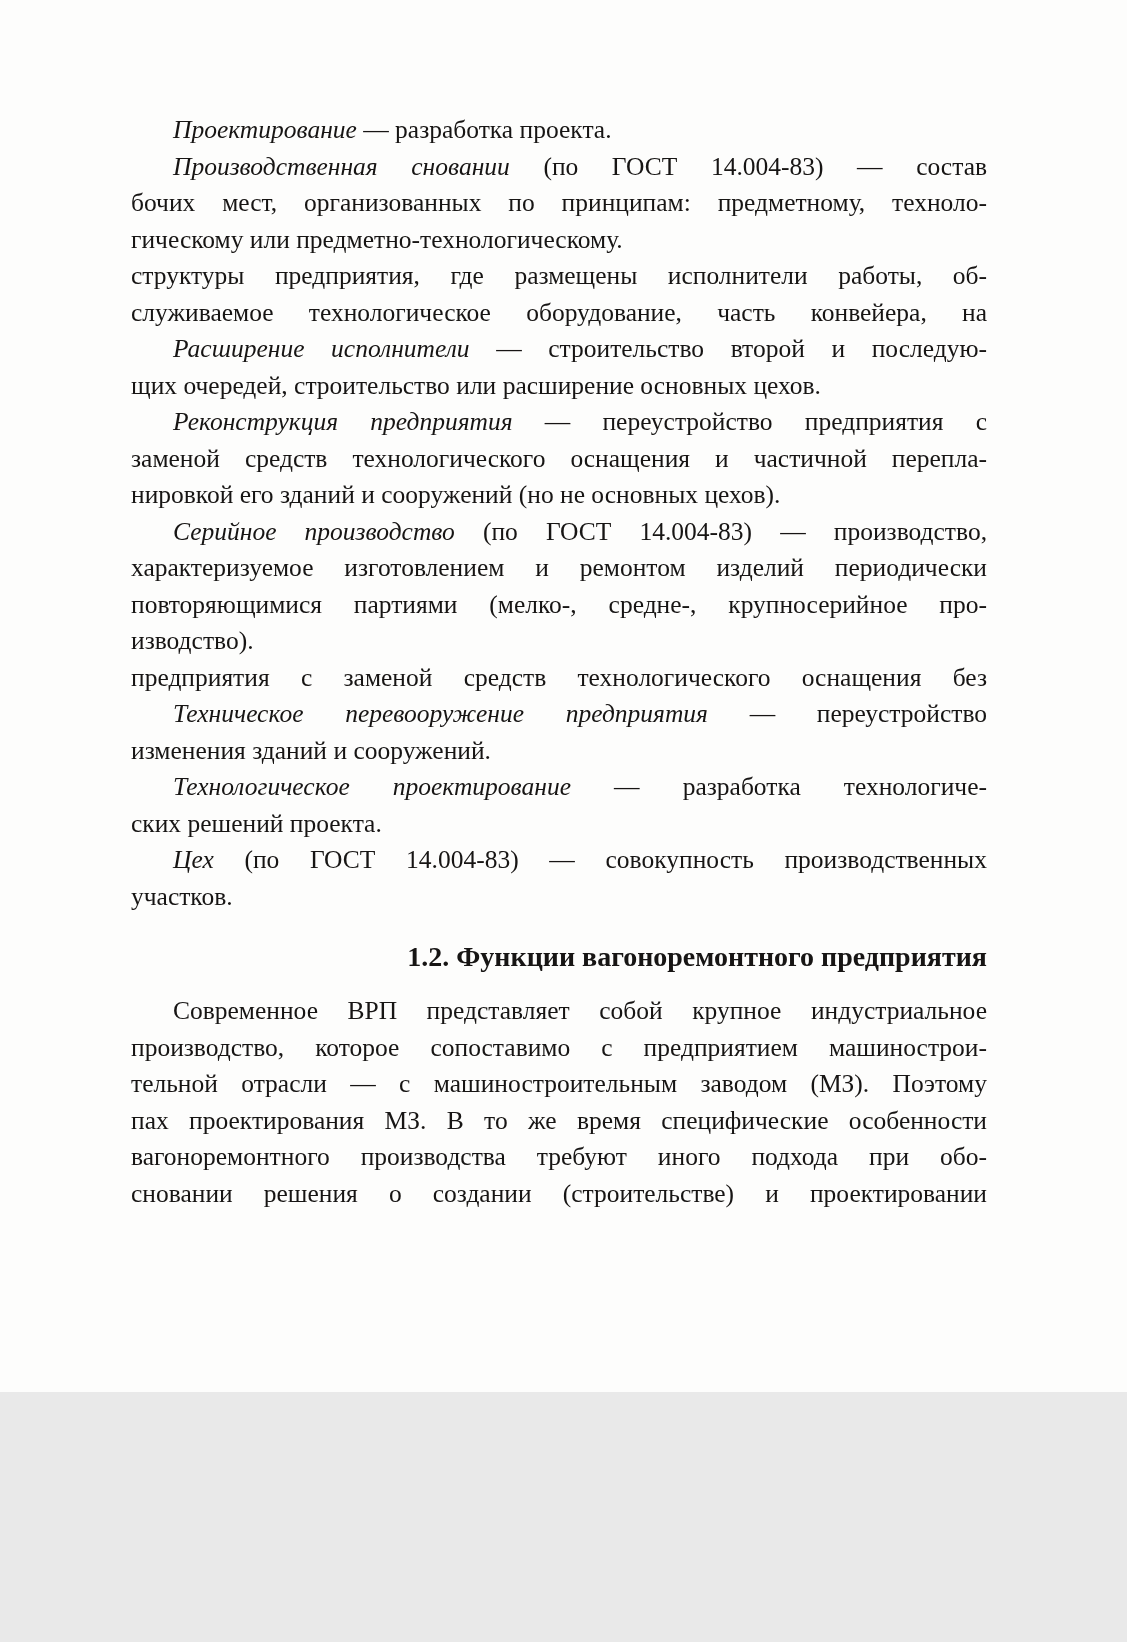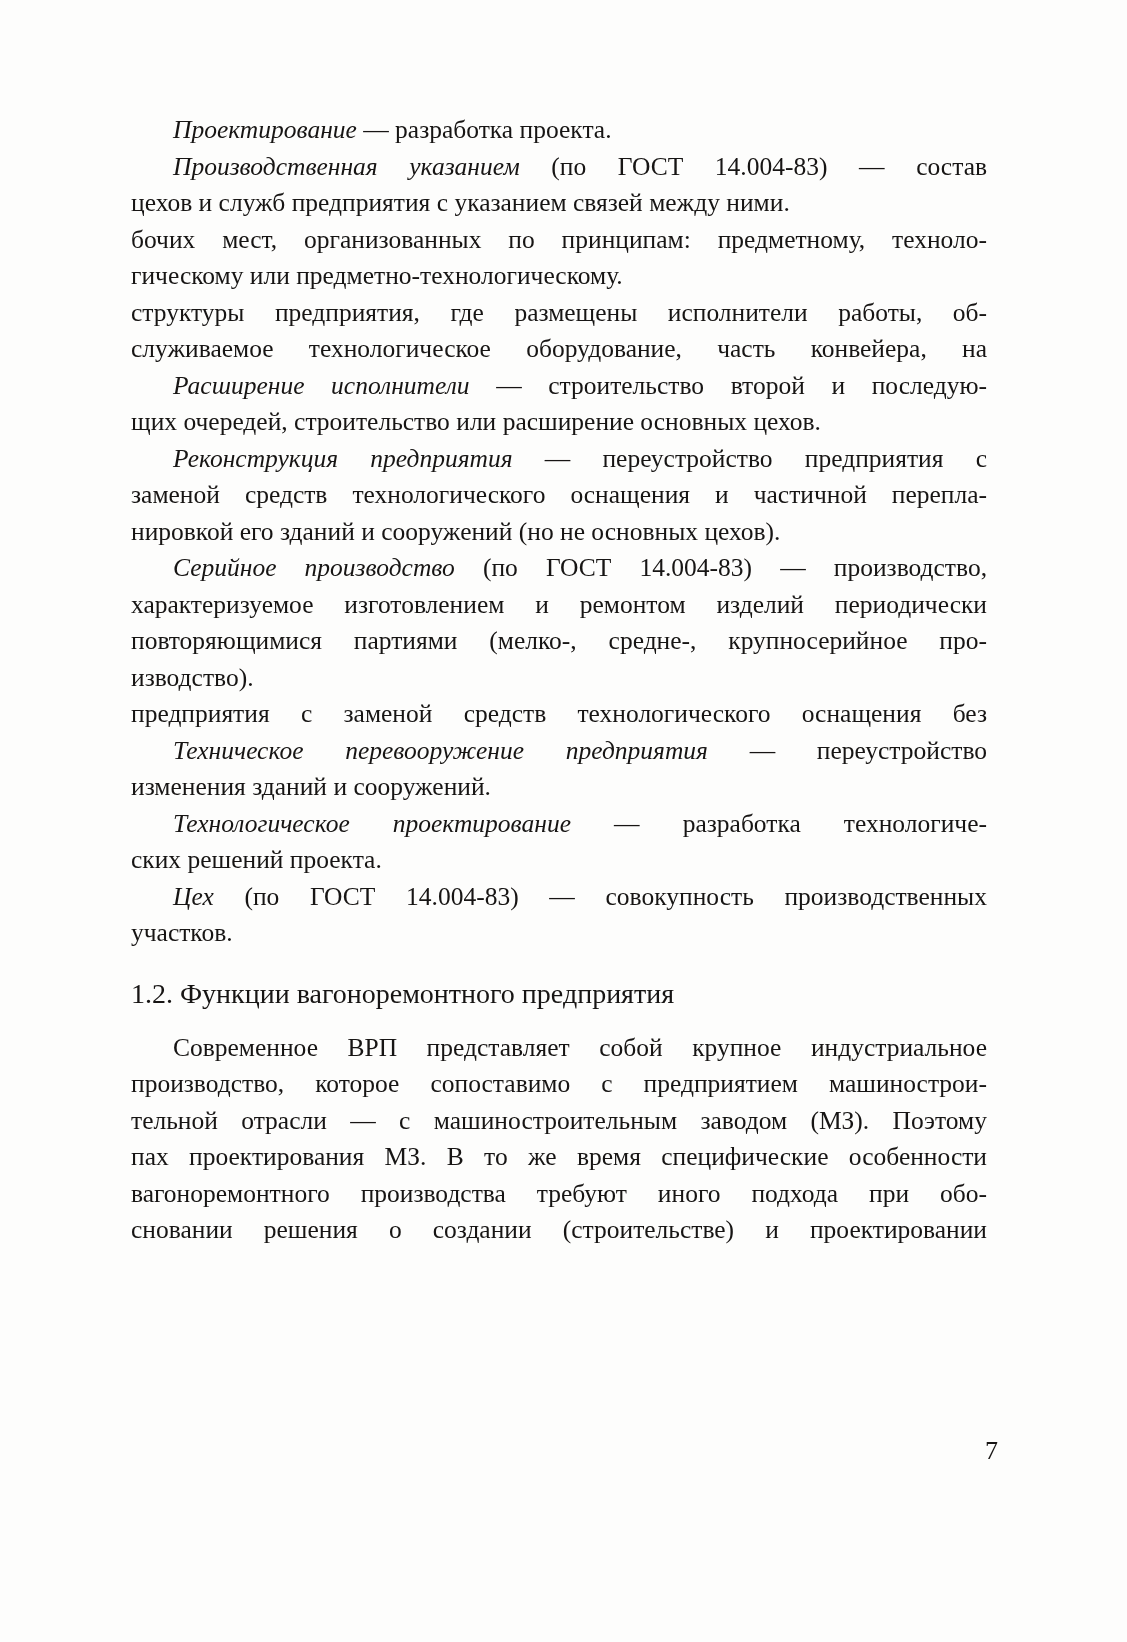--- a/index.html
+++ b/index.html
@@ -3,21 +3,21 @@
 <meta charset="utf-8">
 <style>
   html, body {
     margin: 0;
     padding: 0;
     background: #e9e9e9;
   }
   .page {
     position: relative;
     width: 1127px;
-    height: 1642px;
+    height: 1392px;
     background: #fdfdfc;
     color: #171514;
     font-family: "Liberation Serif", "DejaVu Serif", serif;
     overflow: hidden;
   }
   .text-block {
     position: absolute;
     left: 131px;
     top: 112px;
     width: 856px;
@@ -34,41 +34,40 @@
   }
   .line.first {
     padding-left: 42px;
   }
   .term {
     font-style: italic;
   }
   .heading {
     font-size: 28px;
     line-height: 44px;
-    font-weight: normal;
-    text-align: left;
+    font-weight: bold;
+    text-align: right;
     margin: 20px 0 14px 0;
   }
   .page-number {
     position: absolute;
     top: 1436px;
     right: 129px;
     font-size: 26px;
     line-height: 30px;
   }
 </style>
 </head>
 <body>
 
 <div class="page">
   <div class="text-block">
     <div id="definitions">
         <div class="line first last"><em class="term">Проектирование</em> <span>— разработка проекта.</span></div>
-        <div class="line first"><em class="term">Производственная указанием</em> <span>(по ГОСТ 14.004-83) — состав</span></div>
-        <div class="line last">цехов и служб предприятия с указанием связей между ними.</div>
+        <div class="line first"><em class="term">Производственная сновании</em> <span>(по ГОСТ 14.004-83) — состав</span></div>
         <div class="line">бочих мест, организованных по принципам: предметному, техноло-</div>
         <div class="line last">гическому или предметно-технологическому.</div>
         <div class="line">структуры предприятия, где размещены исполнители работы, об-</div>
         <div class="line">служиваемое технологическое оборудование, часть конвейера, на</div>
         <div class="line first"><em class="term">Расширение исполнители</em> <span>— строительство второй и последую-</span></div>
         <div class="line last">щих очередей, строительство или расширение основных цехов.</div>
         <div class="line first"><em class="term">Реконструкция предприятия</em> <span>— переустройство предприятия с</span></div>
         <div class="line">заменой средств технологического оснащения и частичной перепла-</div>
         <div class="line last">нировкой его зданий и сооружений (но не основных цехов).</div>
         <div class="line first"><em class="term">Серийное производство</em> <span>(по ГОСТ 14.004-83) — производство,</span></div>

